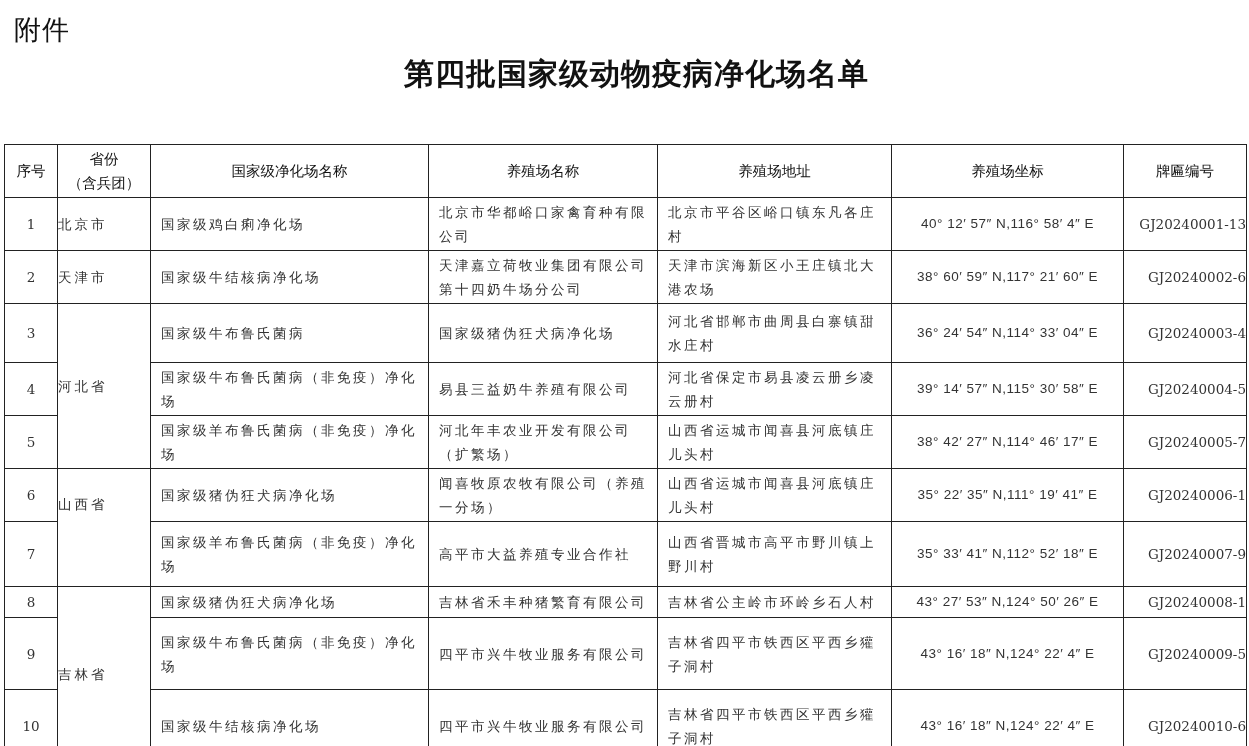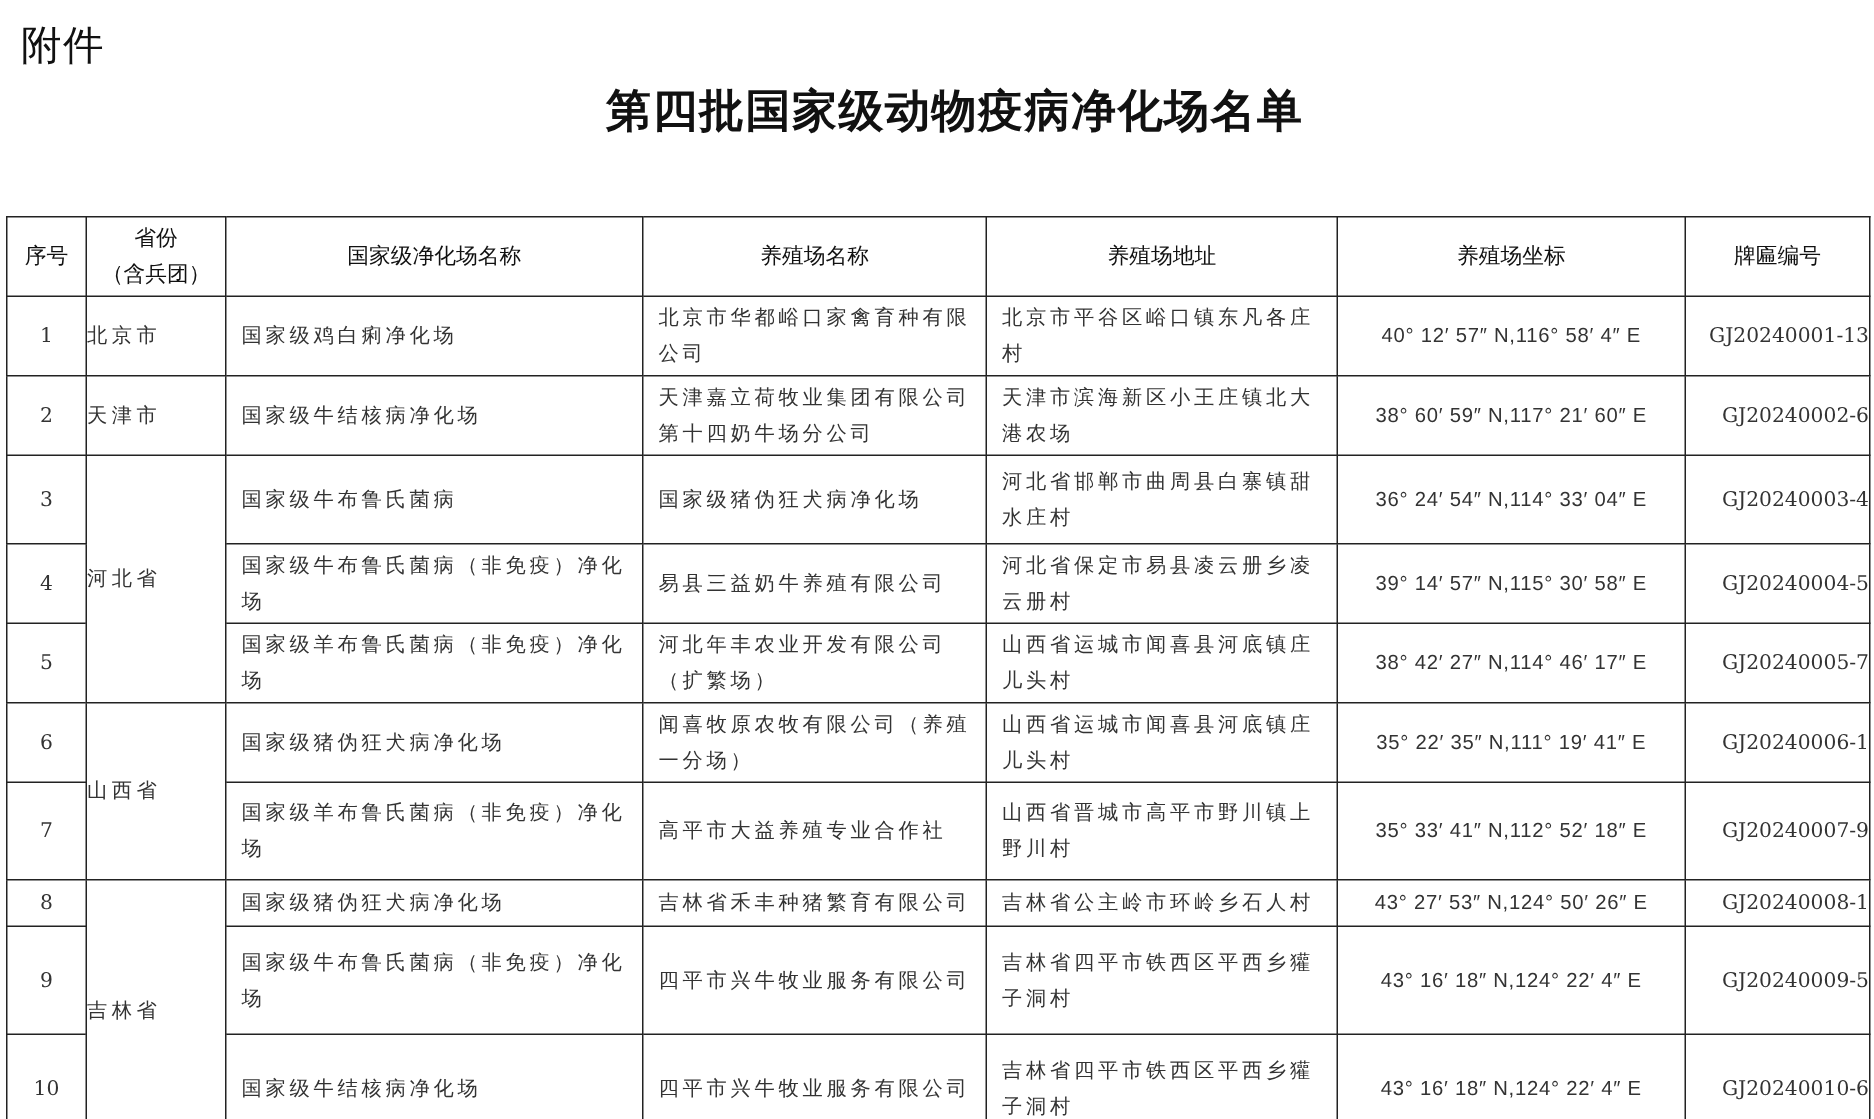--- a/index.html
+++ b/index.html
@@ -110,21 +110,21 @@
       <td class="num">5</td>
       <td class="l">国家级羊布鲁氏菌病（非免疫）净化场</td>
       <td class="l">河北年丰农业开发有限公司（扩繁场）</td>
       <td class="l">山西省运城市闻喜县河底镇庄儿头村</td>
       <td class="coord">38° 42′ 27″ N,114° 46′ 17″ E</td>
       <td class="plate">GJ20240005-7</td>
     </tr>
 
     <tr style="height:53px">
       <td class="num">6</td>
-      <td class="prov" rowspan="2" style="vertical-align:top; padding-top:46px;">山西省</td>
+      <td class="prov" rowspan="2" style="vertical-align:top; padding-top:23px;">山西省</td>
       <td class="l">国家级猪伪狂犬病净化场</td>
       <td class="l">闻喜牧原农牧有限公司（养殖一分场）</td>
       <td class="l">山西省运城市闻喜县河底镇庄儿头村</td>
       <td class="coord">35° 22′ 35″ N,111° 19′ 41″ E</td>
       <td class="plate">GJ20240006-1</td>
     </tr>
 
     <tr style="height:65px">
       <td class="num">7</td>
       <td class="l">国家级羊布鲁氏菌病（非免疫）净化场</td>

